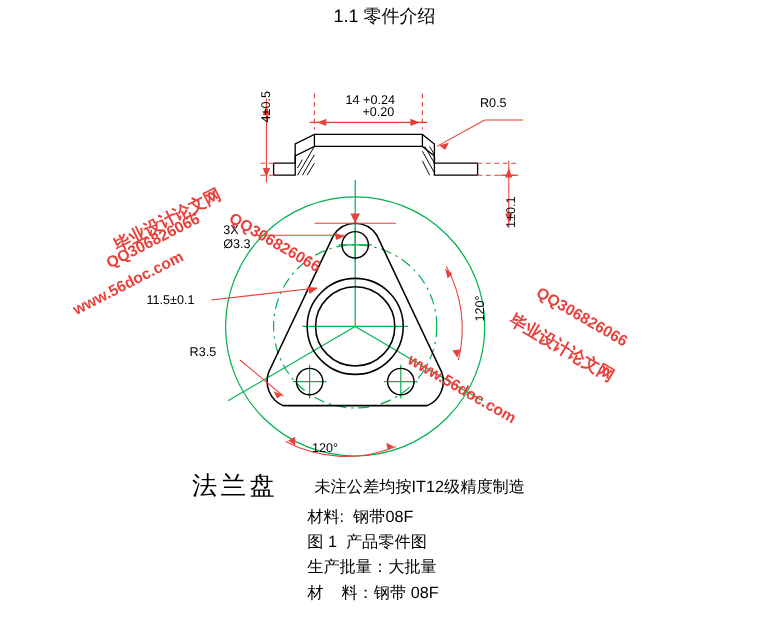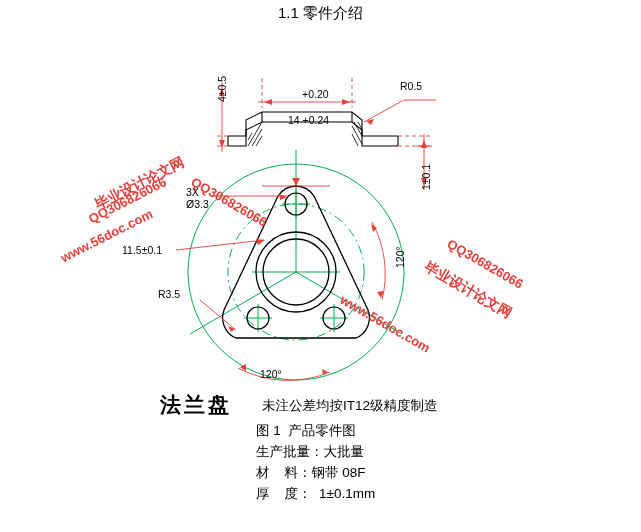--- a/index.html
+++ b/index.html
@@ -51,21 +51,21 @@
     color: #000;
   }
   .rot90 {
     transform: rotate(-90deg);
     transform-origin: left top;
   }
   .partname {
     position: absolute;
     left: 160px; top: 391px;
     font-size: 21px;
-    font-weight: bold;
+    font-weight: normal;
     font-family: "Liberation Serif", serif;
     letter-spacing: 3px;
   }
   .note-tol {
     position: absolute;
     left: 262px; top: 397px;
     font-size: 13.5px;
     font-family: "Liberation Sans", sans-serif;
   }
   .footer {
@@ -208,41 +208,41 @@
       <path d="M371 224 L377 228 L373 232 Z" fill="#e8403a" stroke="none"></path>
       <path d="M381 298 L377 292 L384 291 Z" fill="#e8403a" stroke="none"></path>
       <path d="M240 367 L246 364 L246 371 Z" fill="#e8403a" stroke="none"></path>
       <path d="M328 372 L322 369 L323 375 Z" fill="#e8403a" stroke="none"></path>
 
       <path d="M296 186 L292 178 L300 178 Z" fill="#e8403a" stroke="none"></path>
       <line x1="262" y1="186" x2="330" y2="186"></line>
     </g>
   </svg>
 
-  <div class="dimtext" style="left:288px; top:78px;margin-top:36px;">14 +0.24</div>
+  <div class="dimtext" style="left:288px; top:78px;">14 +0.24</div>
   <div class="dimtext" style="left:302px; top:88px;">+0.20</div>
   <div class="dimtext" style="left:400px; top:80px;">R0.5</div>
   <div class="dimtext rot90" style="left:216px; top:102px;">4±0.5</div>
   <div class="dimtext rot90" style="left:420px; top:190px;">1±0.1</div>
 
   <div class="dimtext" style="left:186px; top:186px;">3X</div>
   <div class="dimtext" style="left:186px; top:198px;">Ø3.3</div>
   <div class="dimtext" style="left:122px; top:244px;">11.5±0.1</div>
   <div class="dimtext" style="left:158px; top:288px;">R3.5</div>
   <div class="dimtext rot90" style="left:394px; top:268px;">120°</div>
   <div class="dimtext" style="left:260px; top:368px;">120°</div>
 
   <div class="partname">法兰盘</div>
   <div class="note-tol">未注公差均按IT12级精度制造</div>
 
   <div class="footer">
+    <div>材料:  钢带08F</div>
     <div>图 1  产品零件图</div>
     <div>生产批量：大批量</div>
     <div>材    料：钢带 08F</div>
-    <div>厚    度：  1±0.1mm</div>
   </div>
 
   <div id="watermark-layer">
       <div class="wm a" style="left: 92px; top: 198px; transform: rotate(-27deg); transform-origin: left top;">毕业设计论文网</div>
       <div class="wm b" style="left: 86px; top: 213px; transform: rotate(-27deg); transform-origin: left top;">QQ306826066</div>
       <div class="wm b" style="left: 58px; top: 252px; transform: rotate(-27deg); transform-origin: left top;">www.56doc.com</div>
       <div class="wm b" style="left: 452px; top: 236px; transform: rotate(30deg); transform-origin: left top;">QQ306826066</div>
       <div class="wm a" style="left: 430px; top: 258px; transform: rotate(30deg); transform-origin: left top;">毕业设计论文网</div>
       <div class="wm b" style="left: 345px; top: 292px; transform: rotate(30deg); transform-origin: left top;">www.56doc.com</div>
       <div class="wm b" style="left: 196px; top: 174px; transform: rotate(30deg); transform-origin: left top;">QQ306826066</div>

